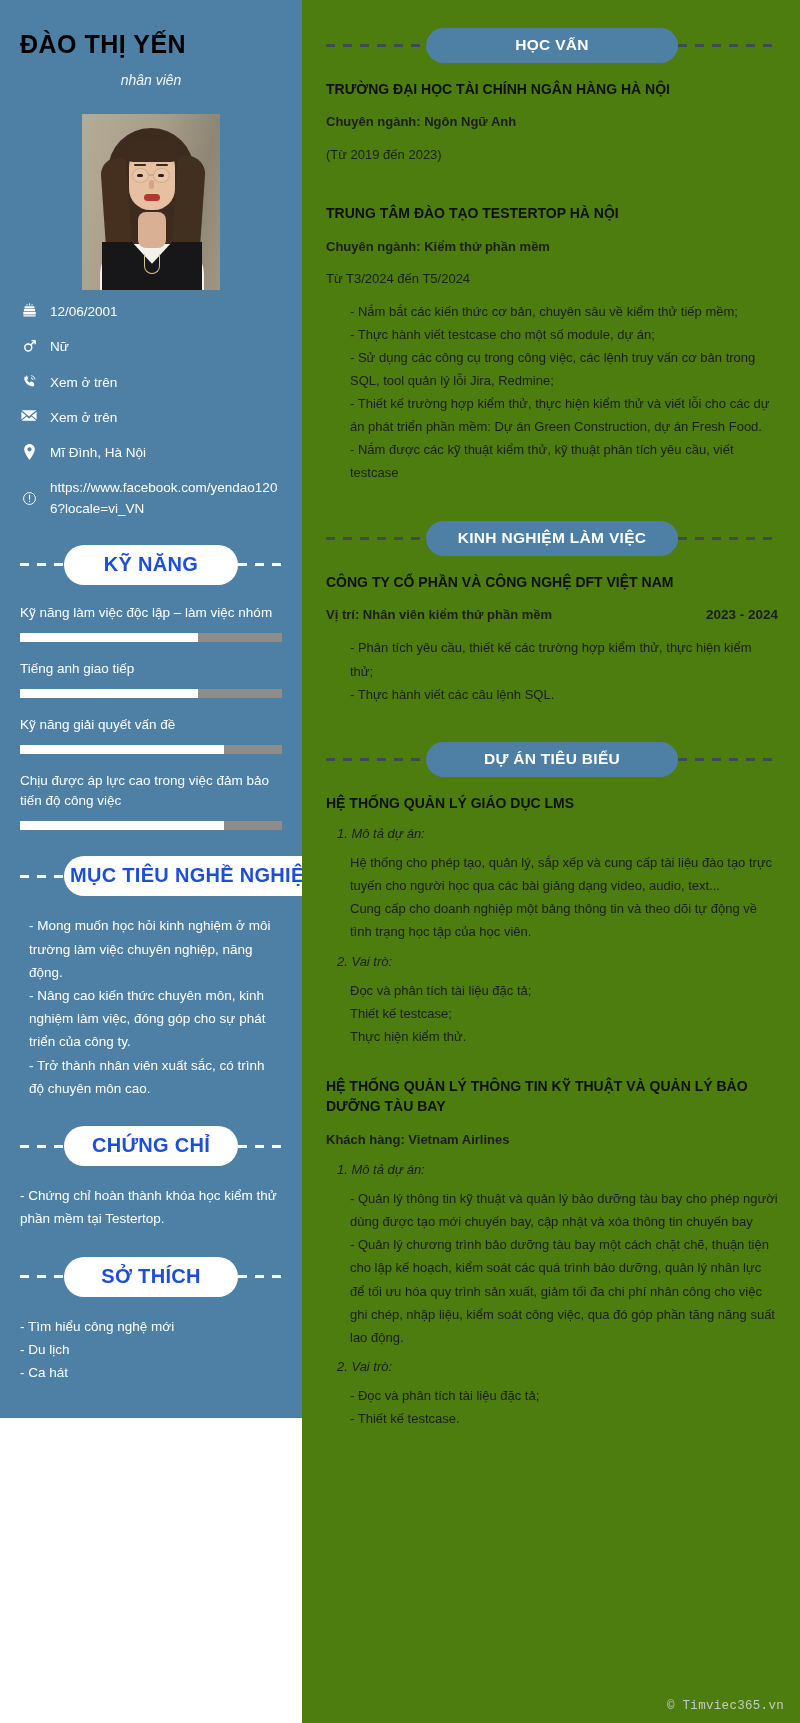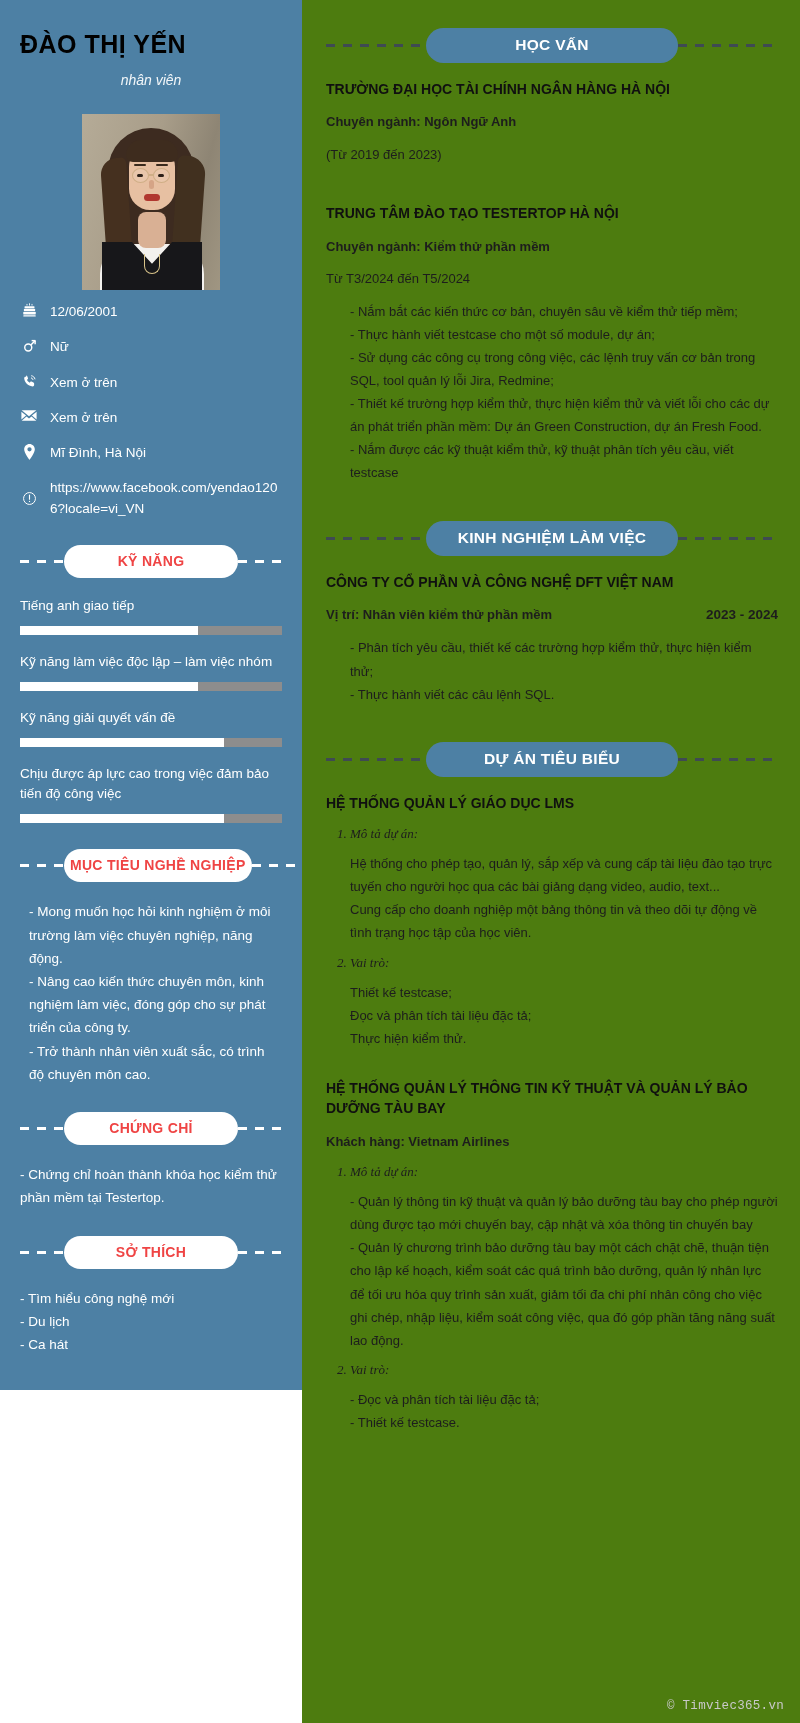--- a/index.html
+++ b/index.html
@@ -120,25 +120,25 @@
     background-image: repeating-linear-gradient(to right, #ffffff 0 9px, transparent 9px 17px);
     height: 3px;
   }
   .dash-b {
     background-image: repeating-linear-gradient(to right, #3f4a52 0 9px, transparent 9px 17px);
     height: 3px;
   }
   .chip {
     flex: 1 1 auto;
     background: #ffffff;
-    color: #ef4444;
+    color: #1d4ed8;
     border-radius: 20px;
     text-align: center;
     font-weight: bold;
-    font-size: 14px;
+    font-size: 20px;
     padding: 8px 6px 9px 6px;
     letter-spacing: .3px;
     white-space: nowrap;
   }
 
   
   .skill { margin-bottom: 17px; }
   .skill-name { font-size: 13.5px; line-height: 1.55; color: #ffffff; margin-bottom: 9px; }
   .bar { height: 9px; width: 100%; background: #8d8d8d; }
   .bar-fill { height: 100%; background: #ffffff; }
@@ -199,21 +199,20 @@
     margin-bottom: 12px;
     text-align: center;
   }
   .exp-line .sub { margin: 0; }
   .years { font-size: 13.5px; font-weight: bold; white-space: nowrap; }
   .num-item {
     font-size: 13px;
     font-style: italic;
     margin: 4px 0 10px 0;
     padding-left: 11px;
-    font-family: Liberation Serif, serif;
   }
   .para {
     font-size: 13px;
     line-height: 1.78;
     padding-left: 24px;
   }
   .spacer-sm { height: 14px; }
   .spacer-md { height: 26px; }
 
   .watermark {
@@ -330,29 +329,29 @@
     </div>
 
     <div class="chip-wrap">
       <span class="chip-dash dash-w"></span>
       <span class="chip">KỸ NĂNG</span>
       <span class="chip-dash dash-w"></span>
     </div>
 
     <div>
       <div class="skill">
+        <div class="skill-name">Kỹ năng làm việc độc lập – làm việc nhóm</div>
+        <div class="bar">
+          <div class="bar-fill" id="sk1" style="width: 68%;"></div>
+        </div>
+      </div>
+      <div class="skill">
         <div class="skill-name">Tiếng anh giao tiếp</div>
         <div class="bar">
           <div class="bar-fill" id="sk0" style="width: 68%;"></div>
-        </div>
-      </div>
-      <div class="skill">
-        <div class="skill-name">Kỹ năng làm việc độc lập – làm việc nhóm</div>
-        <div class="bar">
-          <div class="bar-fill" id="sk1" style="width: 68%;"></div>
         </div>
       </div>
       <div class="skill">
         <div class="skill-name">Kỹ năng giải quyết vấn đề</div>
         <div class="bar">
           <div class="bar-fill" id="sk2" style="width: 78%;"></div>
         </div>
       </div>
       <div class="skill">
         <div class="skill-name">Chịu được áp lực cao trong việc đảm bảo tiến độ công việc</div>
@@ -443,22 +442,22 @@
       <span class="chip-dash dash-b"></span>
       <span class="chip blue">DỰ ÁN TIÊU BIỂU</span>
       <span class="chip-dash dash-b"></span>
     </div>
 
     <h3 class="org">HỆ THỐNG QUẢN LÝ GIÁO DỤC LMS</h3>
     <div class="num-item">1. Mô tả dự án:</div>
     <div class="para">Hệ thống cho phép tạo, quản lý, sắp xếp và cung cấp tài liệu đào tạo trực tuyến cho người học qua các bài giảng dạng video, audio, text...</div>
     <div class="para">Cung cấp cho doanh nghiệp một bảng thông tin và theo dõi tự động về tình trạng học tập của học viên.</div>
     <div class="num-item" style="margin-top:10px">2. Vai trò:</div>
+    <div class="para">Đọc và phân tích tài liệu đặc tả;</div>
     <div class="para">Thiết kế testcase;</div>
-    <div class="para">Đọc và phân tích tài liệu đặc tả;</div>
     <div class="para">Thực hiện kiểm thử.</div>
 
     <div class="spacer-sm"></div>
 
     <h3 class="org">HỆ THỐNG QUẢN LÝ THÔNG TIN KỸ THUẬT VÀ QUẢN LÝ BẢO DƯỠNG TÀU BAY</h3>
     <div class="sub">Khách hàng: Vietnam Airlines</div>
     <div class="num-item">1. Mô tả dự án:</div>
     <div class="para">- Quản lý thông tin kỹ thuật và quản lý bảo dưỡng tàu bay cho phép người dùng được tạo mới chuyến bay, cập nhật và xóa thông tin chuyến bay</div>
     <div class="para">- Quản lý chương trình bảo dưỡng tàu bay một cách chặt chẽ, thuận tiện cho lập kế hoạch, kiểm soát các quá trình bảo dưỡng, quản lý nhân lực để tối ưu hóa quy trình sản xuất, giảm tối đa chi phí nhân công cho việc ghi chép, nhập liệu, kiểm soát công việc, qua đó góp phần tăng năng suất lao động.</div>
     <div class="num-item" style="margin-top:10px">2. Vai trò:</div>

